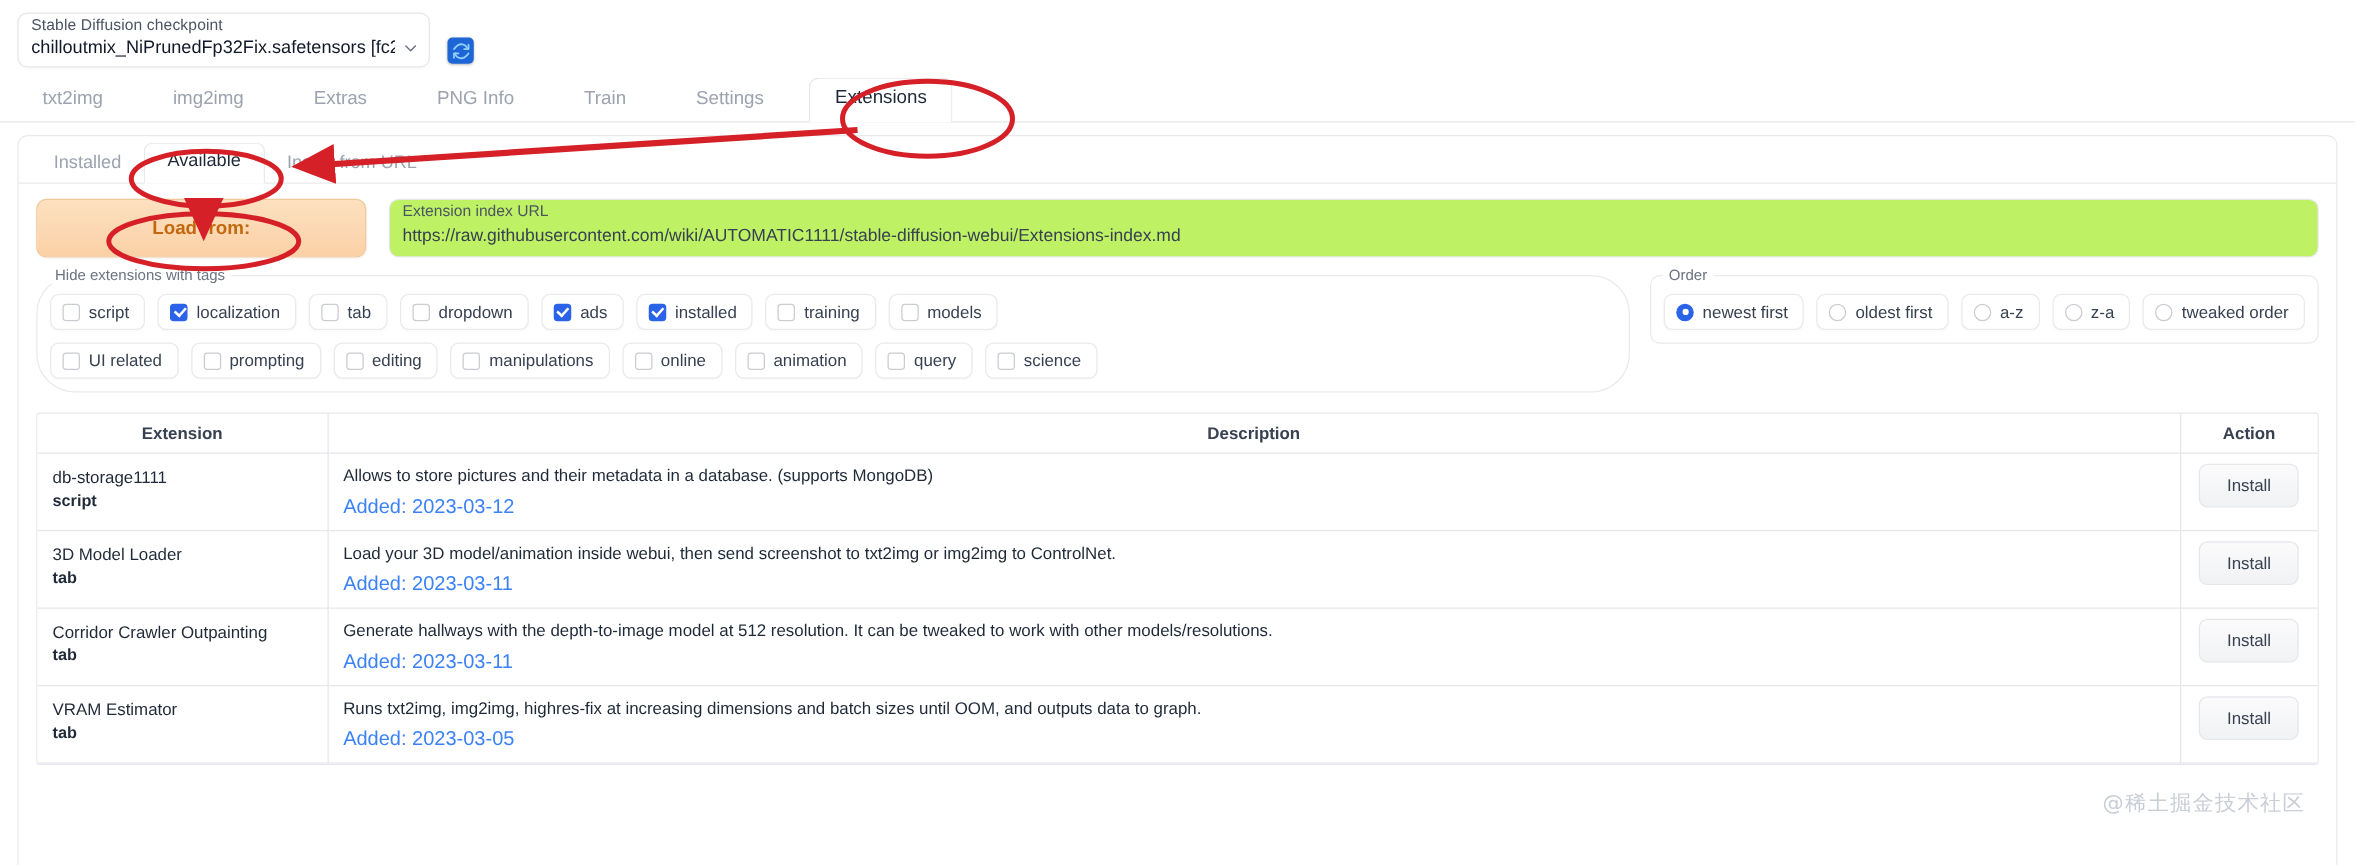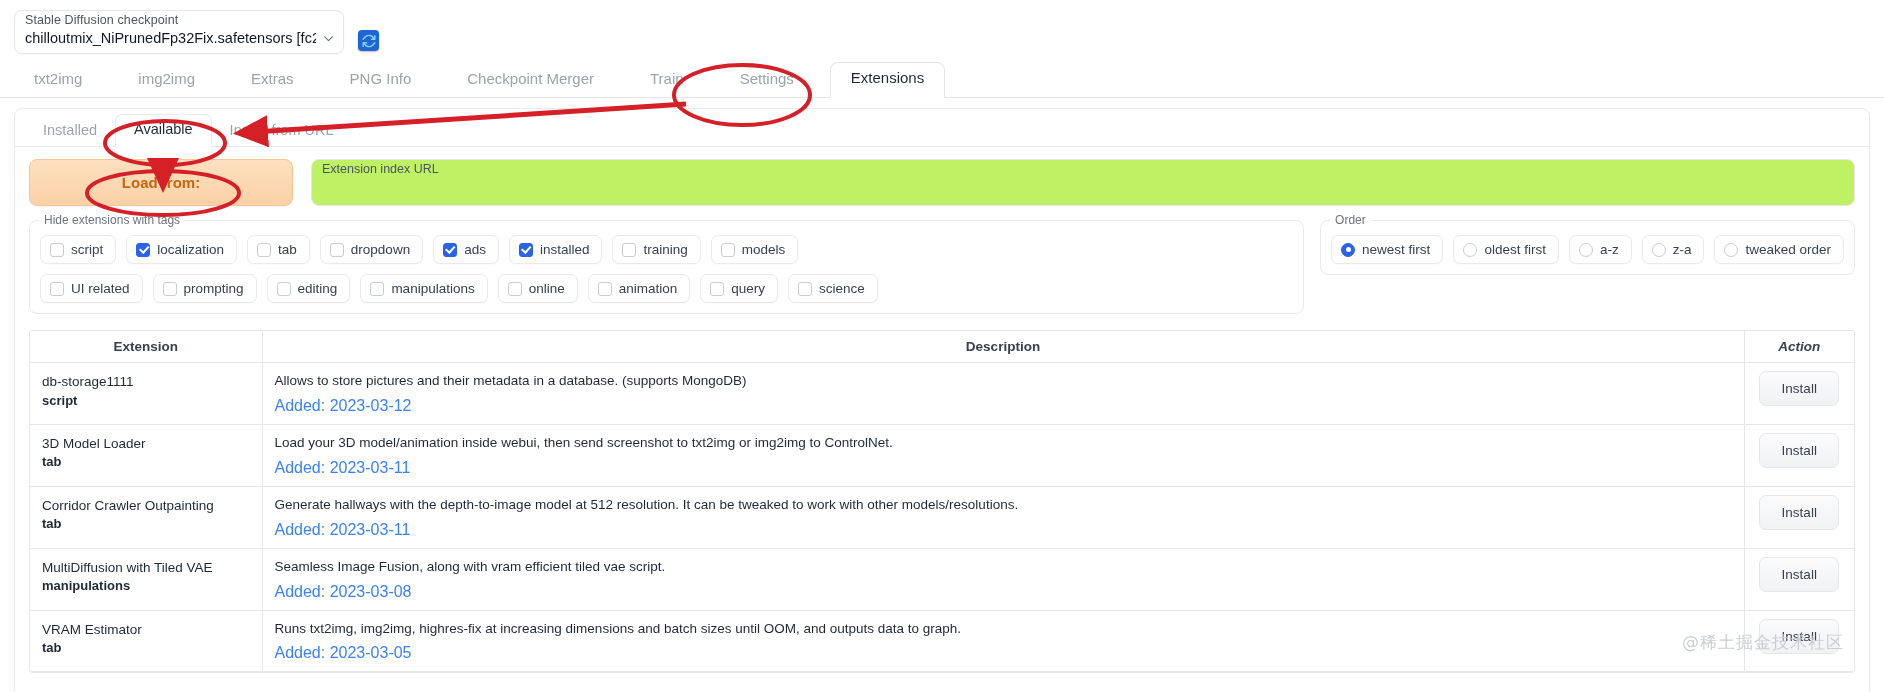--- a/index.html
+++ b/index.html
@@ -131,21 +131,21 @@
   .filters-row {
     display: flex; align-items: flex-start; gap: 16px;
     padding: 14px 14px 0 14px;
   }
   .fieldset {
     position: relative;
     border: 1px solid #e9eaec;
     border-radius: 8px;
     padding: 14px 10px 10px 10px;
   }
-  .fieldset.tags { flex: 1 1 auto; }
+  .fieldset.tags { flex: 1 1 auto; border-radius: 31px; }
   .fieldset.order { flex: 0 0 auto; }
   .legend {
     position: absolute; top: -8px; left: 9px;
     background: #fff; padding: 0 5px;
     font-size: 12px; color: #6b7280;
   }
   .chk-line { display: flex; flex-wrap: wrap; gap: 10px; }
   .chk-line + .chk-line { margin-top: 10px; }
   .chip {
     display: flex; align-items: center; gap: 7px;
@@ -185,21 +185,21 @@
     overflow: hidden;
   }
   table { width: 100%; border-collapse: collapse; table-layout: fixed; }
   th {
     font-size: 13.5px; font-weight: 600; color: #374151;
     padding: 8px 6px; text-align: center;
     border-right: 1px solid #e5e7eb;
     border-bottom: 1px solid #e5e7eb;
     background: #fff;
   }
-  th:last-child { border-right: none; font-style: italic; }
+  th:last-child { border-right: none; }
   td {
     padding: 9px 12px;
     border-right: 1px solid #e5e7eb;
     border-bottom: 1px solid #e5e7eb;
     vertical-align: top;
     background: #fff;
   }
   td:last-child { border-right: none; }
   .col-ext { width: 232px; }
   .col-act { width: 110px; }
@@ -255,38 +255,38 @@
           <path d="M3.5 15A9 9 0 0 0 19 18.4L22 15"></path>
       </svg>
     </div>
   </div>
 
   <div class="top-tabs">
     <div class="top-tab">txt2img</div>
     <div class="top-tab">img2img</div>
     <div class="top-tab">Extras</div>
     <div class="top-tab">PNG Info</div>
-    <div class="top-tab">Checkpoint Merger</div>
     <div class="top-tab">Train</div>
     <div class="top-tab">Settings</div>
     <div class="top-tab active">Extensions</div>
   </div>
 
   <div class="panel">
 
     <div class="sub-tabs">
       <div class="sub-tab">Installed</div>
       <div class="sub-tab active">Available</div>
       <div class="sub-tab">Install from URL</div>
     </div>
 
     <div class="load-row">
       <div class="load-btn">Load from:</div>
       <div class="url-field">
         <div class="url-label">Extension index URL</div>
+        <div class="url-value">https://raw.githubusercontent.com/wiki/AUTOMATIC1111/stable-diffusion-webui/Extensions-index.md</div>
       </div>
     </div>
 
     <div class="filters-row">
 
       <div class="fieldset tags">
         <div class="legend">Hide extensions with tags</div>
 
         <div class="chk-line">
           <div class="chip">
@@ -435,33 +435,20 @@
             <td>
               <div class="desc-main">Generate hallways with the depth-to-image model at 512 resolution. It can be tweaked to work with other models/resolutions.</div>
               <div class="desc-added">Added: 2023-03-11</div>
             </td>
             <td class="cell-act">
               <span class="install-btn">Install</span>
             </td>
           </tr>
           <tr>
             <td>
-              <div class="ext-name">MultiDiffusion with Tiled VAE</div>
-              <div class="ext-tag">manipulations</div>
-            </td>
-            <td>
-              <div class="desc-main">Seamless Image Fusion, along with vram efficient tiled vae script.</div>
-              <div class="desc-added">Added: 2023-03-08</div>
-            </td>
-            <td class="cell-act">
-              <span class="install-btn">Install</span>
-            </td>
-          </tr>
-          <tr>
-            <td>
               <div class="ext-name">VRAM Estimator</div>
               <div class="ext-tag">tab</div>
             </td>
             <td>
               <div class="desc-main">Runs txt2img, img2img, highres-fix at increasing dimensions and batch sizes until OOM, and outputs data to graph.</div>
               <div class="desc-added">Added: 2023-03-05</div>
             </td>
             <td class="cell-act">
               <span class="install-btn">Install</span>
             </td>

